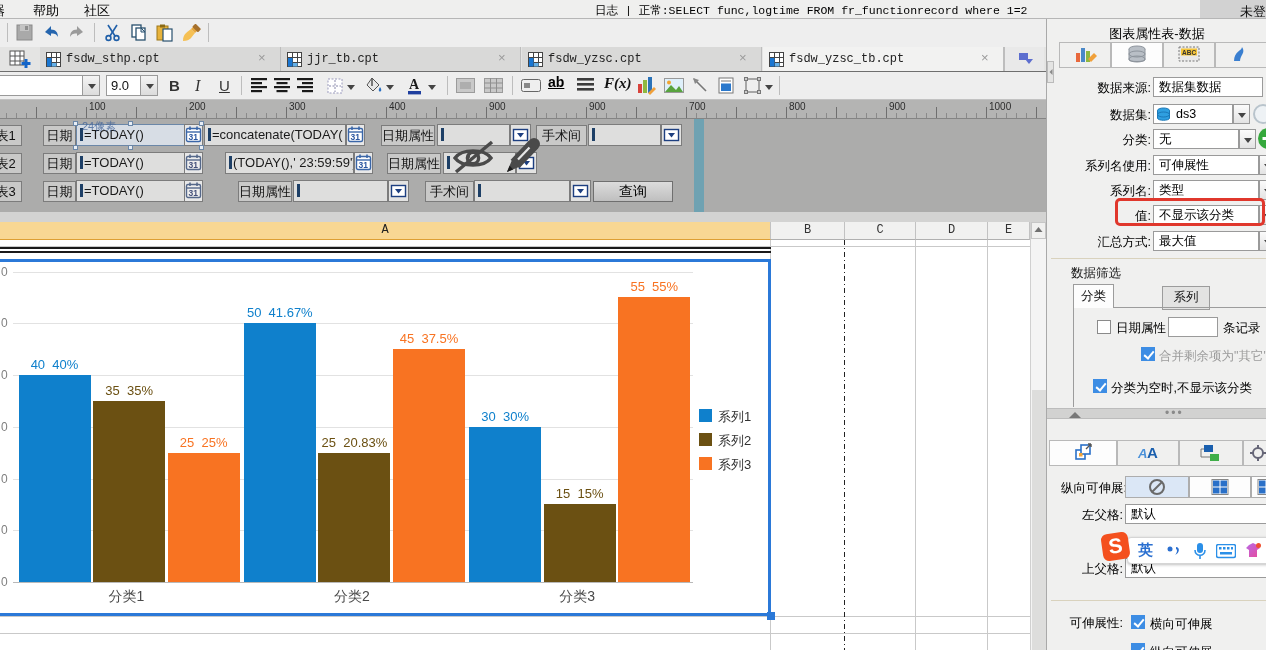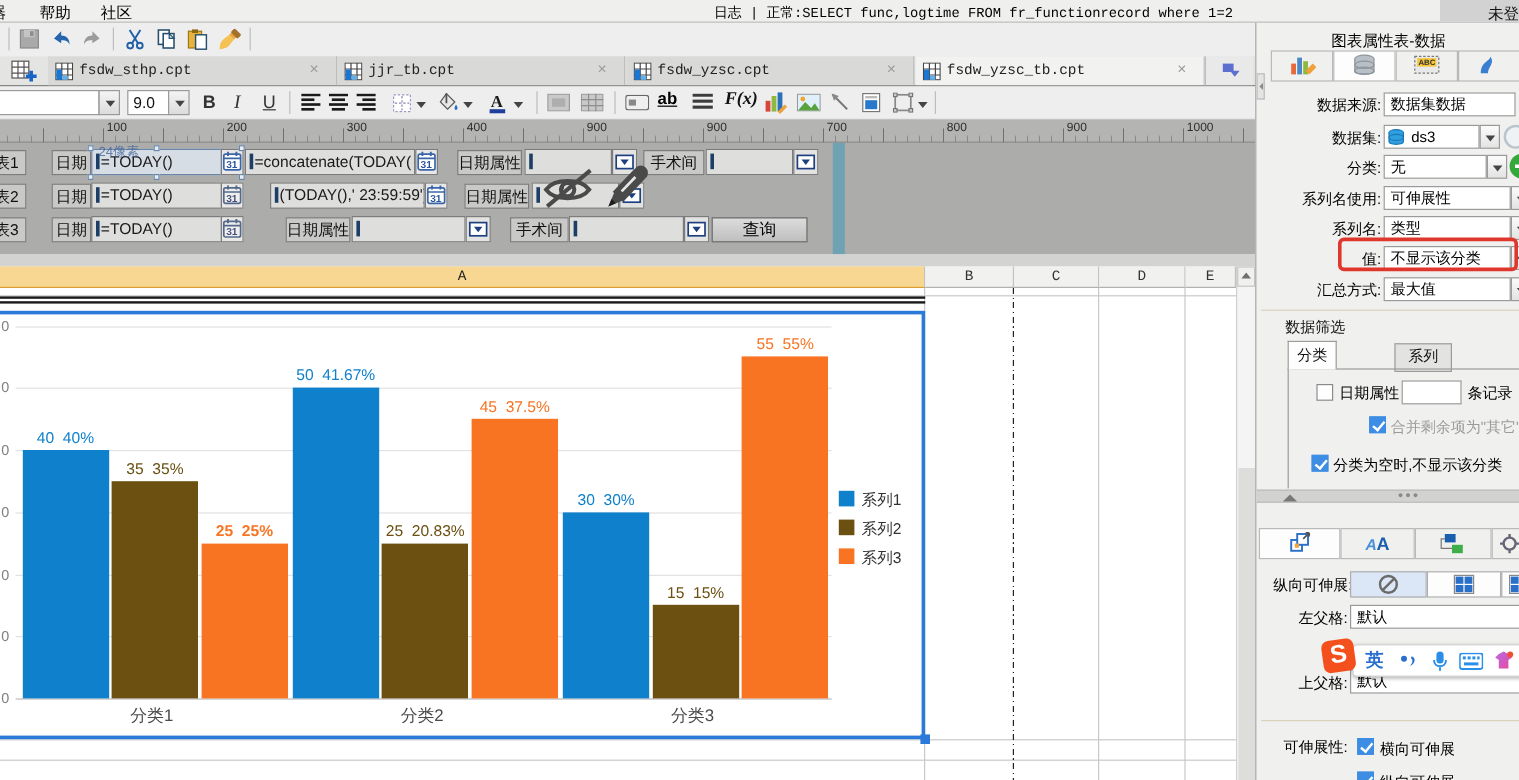--- a/index.html
+++ b/index.html
@@ -585,21 +585,21 @@
         <div class="grid-hline" style="top: 61.25px;"></div>
         <span class="ytick" style="top: 54.25px;">0</span>
         <div class="grid-hline" style="top: 9.5px;"></div>
         <span class="ytick" style="top: 2.5px;">0</span>
         <div class="grid-hline" style="top: 320px; background: rgb(185, 185, 185);"></div>
         <div class="bar" style="left: 19.5px; top: 113px; width: 72px; height: 207px; background: rgb(15, 128, 204);"></div>
         <div class="bar-label" style="left: -0.5px; width: 112px; top: 95px; color: rgb(15, 128, 204);">40  40%</div>
         <div class="bar" style="left: 94.1px; top: 138.875px; width: 72px; height: 181.125px; background: rgb(107, 80, 18);"></div>
         <div class="bar-label" style="left: 74.1px; width: 112px; top: 120.875px; color: rgb(107, 80, 18);">35  35%</div>
         <div class="bar" style="left: 168.7px; top: 190.625px; width: 72px; height: 129.375px; background: rgb(248, 115, 34);"></div>
-        <div class="bar-label" style="left: 148.7px; width: 112px; top: 172.625px; color: rgb(248, 115, 34); font-weight: bold;">25  25%</div>
+        <div class="bar-label" style="left: 148.7px; width: 112px; top: 172.625px; color: rgb(248, 115, 34);">25  25%</div>
         <div class="cat-label" style="left: 67.5px; width: 120px; top: 326px;">分类1</div>
         <div class="bar" style="left: 244.8px; top: 61.25px; width: 72px; height: 258.75px; background: rgb(15, 128, 204);"></div>
         <div class="bar-label" style="left: 224.8px; width: 112px; top: 43.25px; color: rgb(15, 128, 204);">50  41.67%</div>
         <div class="bar" style="left: 319.4px; top: 190.625px; width: 72px; height: 129.375px; background: rgb(107, 80, 18);"></div>
         <div class="bar-label" style="left: 299.4px; width: 112px; top: 172.625px; color: rgb(107, 80, 18);">25  20.83%</div>
         <div class="bar" style="left: 394px; top: 87.125px; width: 72px; height: 232.875px; background: rgb(248, 115, 34);"></div>
         <div class="bar-label" style="left: 374px; width: 112px; top: 69.125px; color: rgb(248, 115, 34);">45  37.5%</div>
         <div class="cat-label" style="left: 292.8px; width: 120px; top: 326px;">分类2</div>
         <div class="bar" style="left: 470.1px; top: 164.75px; width: 72px; height: 155.25px; background: rgb(15, 128, 204);"></div>
         <div class="bar-label" style="left: 450.1px; width: 112px; top: 146.75px; color: rgb(15, 128, 204);">30  30%</div>

